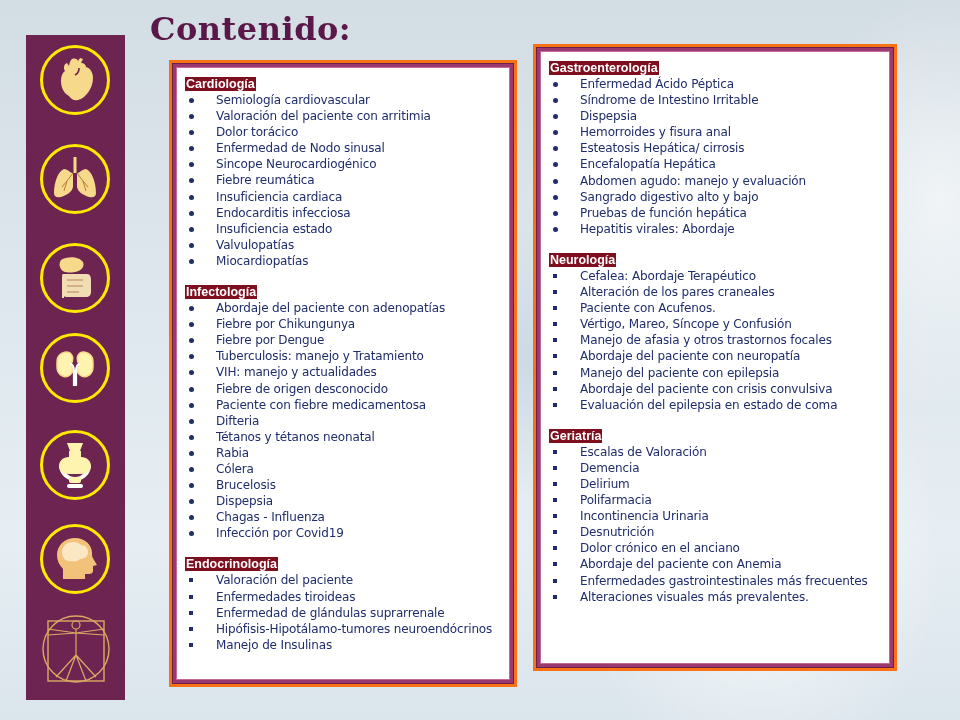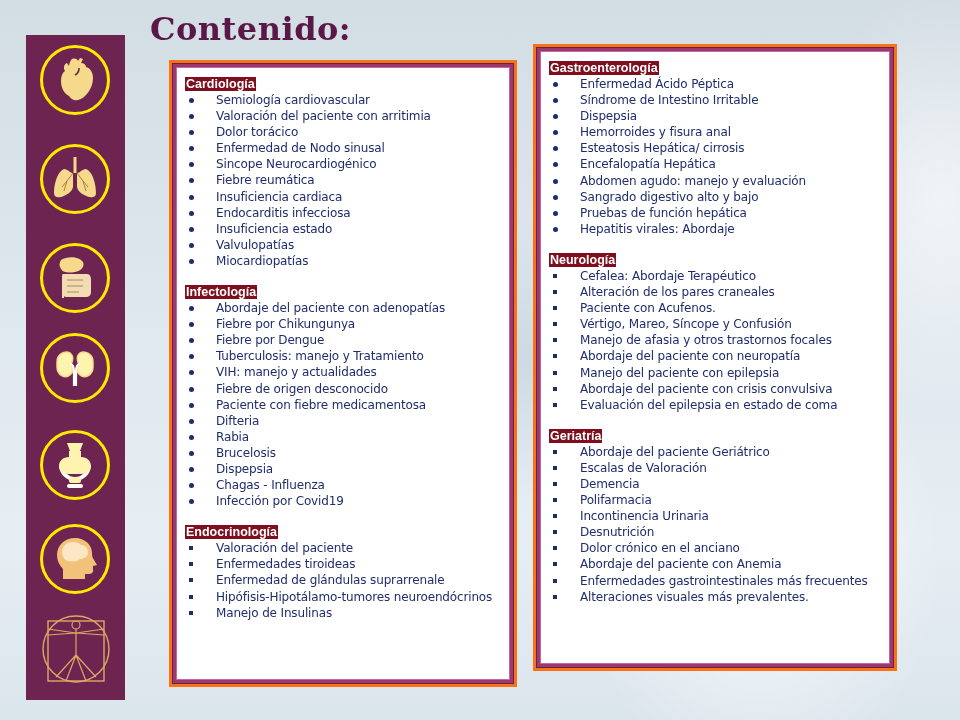--- a/index.html
+++ b/index.html
@@ -141,21 +141,23 @@
     <div class="section-title">Infectología</div>
     <ul class="items round">
           <li>Abordaje del paciente con adenopatías</li>
           <li>Fiebre por Chikungunya</li>
           <li>Fiebre por Dengue</li>
           <li>Tuberculosis: manejo y Tratamiento</li>
           <li>VIH: manejo y actualidades</li>
           <li>Fiebre de origen desconocido</li>
           <li>Paciente con fiebre medicamentosa</li>
           <li>Difteria</li>
+          <li>Tétanos y tétanos neonatal</li>
           <li>Rabia</li>
+          <li>Cólera</li>
           <li>Brucelosis</li>
           <li>Dispepsia</li>
           <li>Chagas - Influenza</li>
           <li>Infección por Covid19</li>
         </ul>
   </div>
       <div class="section">
     <div class="section-title">Endocrinología</div>
     <ul class="items square">
           <li>Valoración del paciente</li>
@@ -195,23 +197,23 @@
           <li>Manejo de afasia y otros trastornos focales</li>
           <li>Abordaje del paciente con neuropatía</li>
           <li>Manejo del paciente con epilepsia</li>
           <li>Abordaje del paciente con crisis convulsiva</li>
           <li>Evaluación del epilepsia en estado de coma</li>
         </ul>
   </div>
       <div class="section">
     <div class="section-title">Geriatría</div>
     <ul class="items square">
-          <li>Abordaje del paciente Geriátrico</li>
           <li>Escalas de Valoración</li>
           <li>Demencia</li>
+          <li>Delirium</li>
           <li>Polifarmacia</li>
           <li>Incontinencia Urinaria</li>
           <li>Desnutrición</li>
           <li>Dolor crónico en el anciano</li>
           <li>Abordaje del paciente con Anemia</li>
           <li>Enfermedades gastrointestinales más frecuentes</li>
           <li>Alteraciones visuales más prevalentes.</li>
         </ul>
   </div>
     </div>

